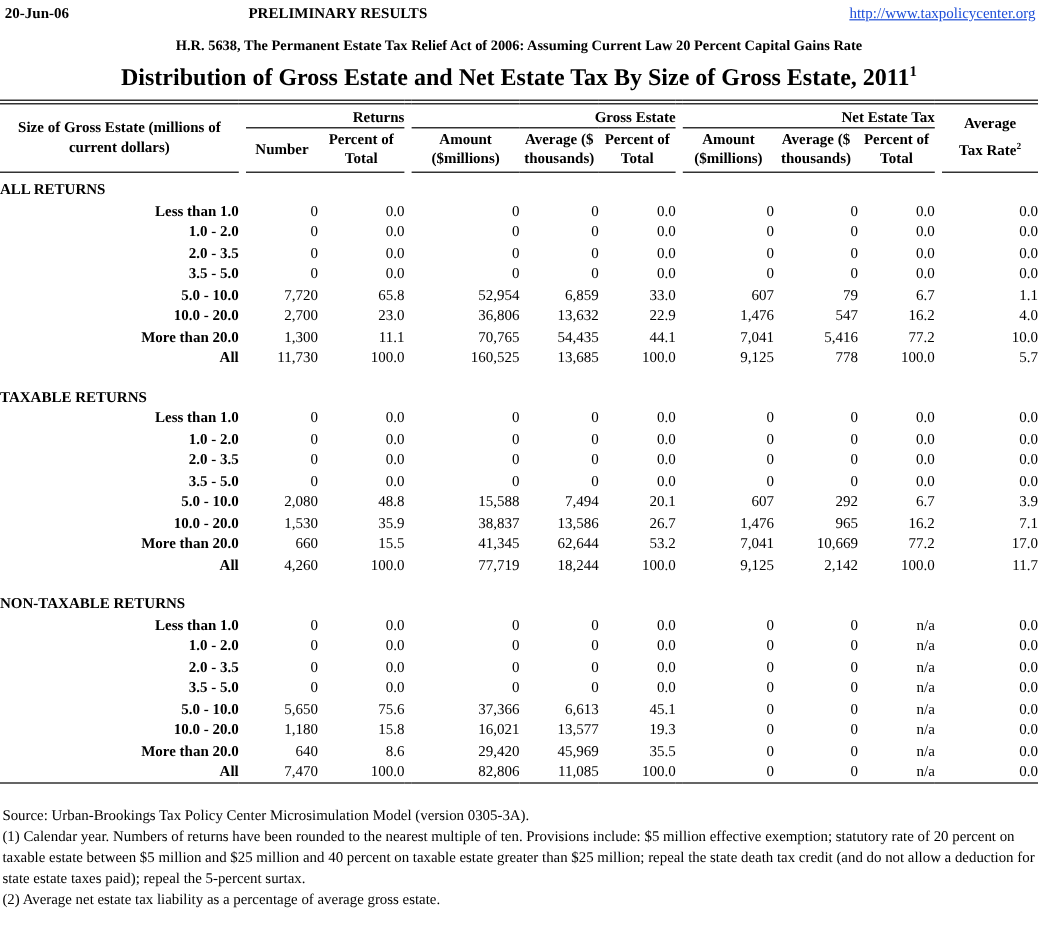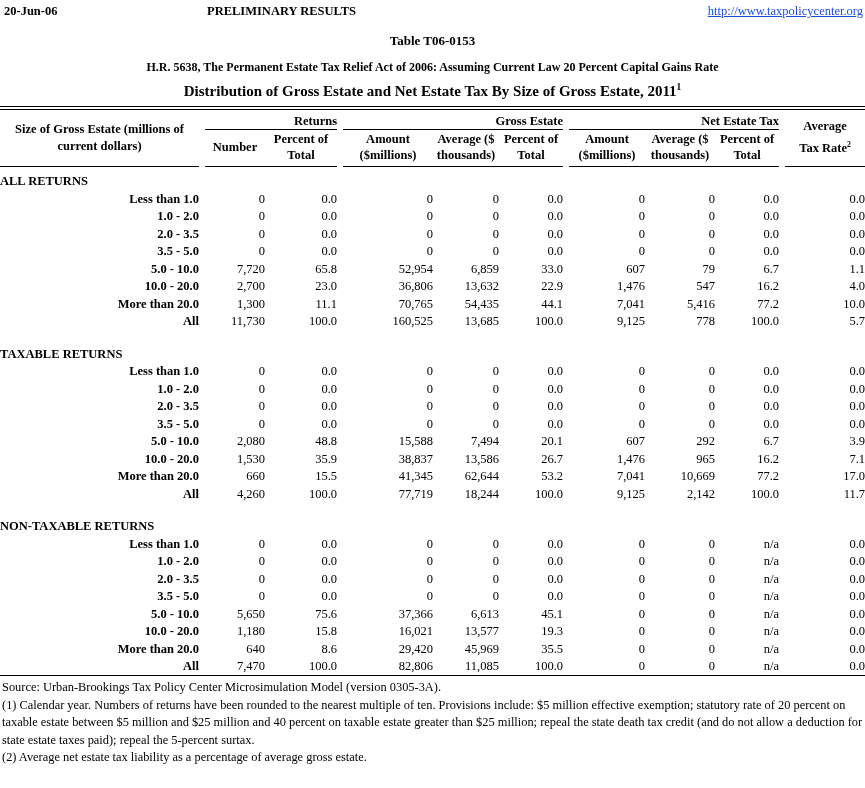--- a/index.html
+++ b/index.html
@@ -15,21 +15,21 @@
   
   .page-header { position: relative; height: 20px; padding-top: 4px; font-size: 12.5px; }
   .ph-date { position: absolute; left: 4px; top: 4px; font-weight: bold; }
   .ph-status { position: absolute; left: 207px; top: 4px; font-weight: bold; }
   .ph-link { position: absolute; right: 2px; top: 4px; text-decoration: underline; }
 
   
   .title-block { text-align: center; }
   .table-number { margin-top: 13px; font-weight: bold; font-size: 13px; }
   .title-line1 { margin-top: 11px; font-weight: bold; font-size: 12px; }
-  .title-line2 { margin-top: 8px; font-weight: bold; font-size: 15px; }
+  .title-line2 { margin-top: 8px; font-weight: bold; font-size: 20px; }
 
   
   table.data {
     width: 865px; margin-top: 6px;
     border-collapse: collapse; table-layout: fixed;
     border-top: 4px double #000;
     border-bottom: 1.5px solid #000;
   }
   table.data th { font-weight: bold; font-size: 12.5px; padding: 0; }
   table.data td { font-size: 12.5px; padding: 0; }
@@ -40,34 +40,33 @@
   th.rate-head { border-bottom: 1.5px solid #000; vertical-align: middle; line-height: 1.75; text-align: center; }
 
   tbody tr.data-row { height: 17.5px; }
   tbody tr.lead-spacer { height: 7px; }
   tbody tr.section-spacer { height: 15px; }
   td.section-name { font-weight: bold; text-align: left; padding-left: 2px; height: 17.5px; }
   td.row-label { font-weight: bold; text-align: right; padding-right: 50px; white-space: nowrap; }
   td.num { text-align: right; padding-right: 8px; white-space: nowrap; }
 
   
-  .footnotes { margin-top: 3px; font-size: 12.4px; line-height: 17.5px; padding: 0 2px; }
+  .footnotes { margin-top: 18px; font-size: 12.4px; line-height: 17.5px; padding: 0 2px; }
   .footnotes div { margin: 0; }
 </style>
 </head>
 <body>
 
 <div class="page-header">
   <span class="ph-date">20-Jun-06</span>
   <span class="ph-status">PRELIMINARY RESULTS</span>
   <a class="ph-link" href="#" style="color:#1d4ed8">http://www.taxpolicycenter.org</a>
 </div>
 
 <div class="title-block">
-  <div class="table-number">Table T06-0153</div>
   <div class="title-line1">H.R. 5638, The Permanent Estate Tax Relief Act of 2006: Assuming Current Law 20 Percent Capital Gains Rate</div>
   <div class="title-line2"><span>Distribution of Gross Estate and Net Estate Tax By Size of Gross Estate, 2011</span><sup>1</sup></div>
 </div>
 
 <table class="data">
   <colgroup>
     <col style="width:199px">
       <col style="width:6px">
     <col style="width:60px">
       <col style="width:72px">

